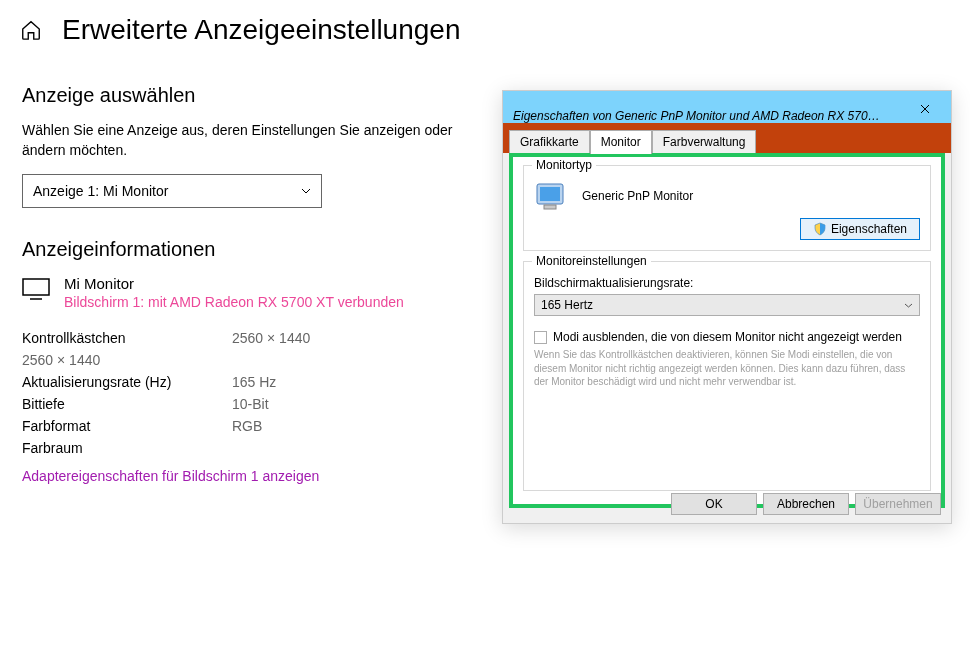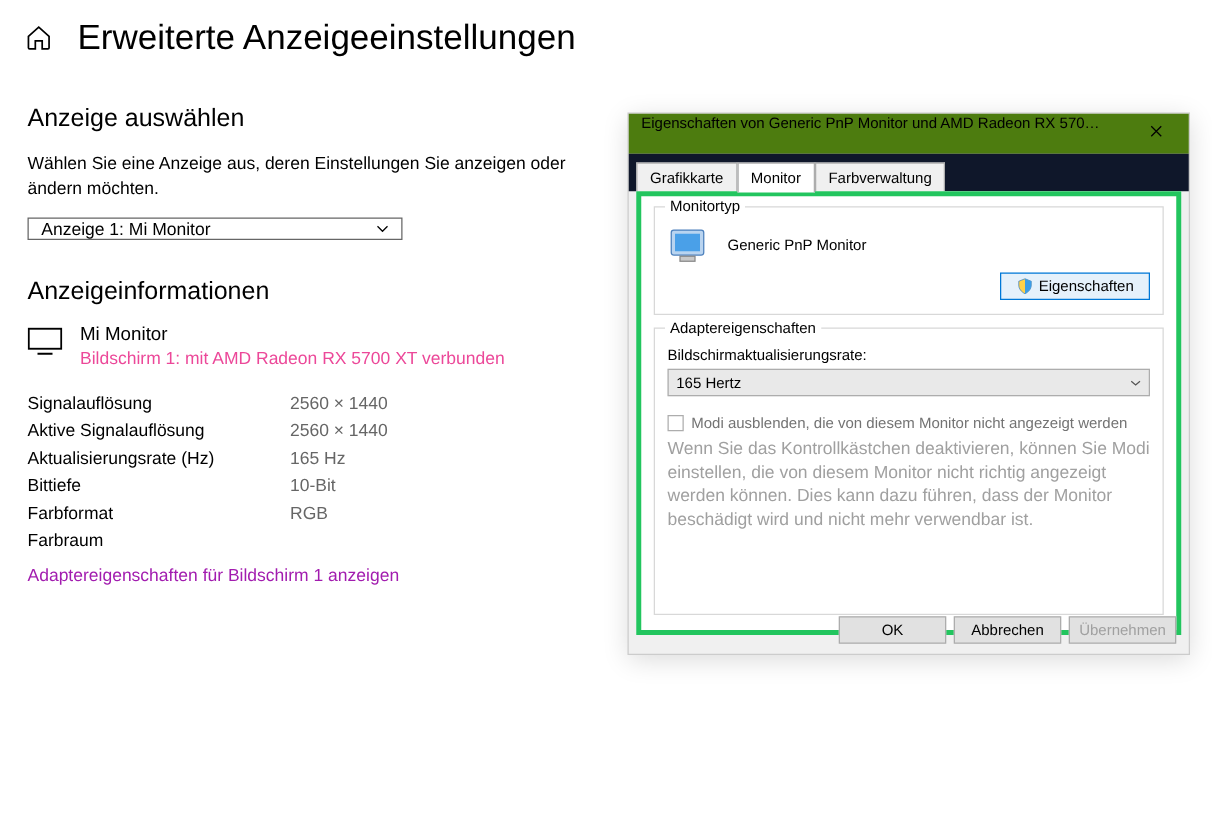--- a/index.html
+++ b/index.html
@@ -6,63 +6,63 @@
     body { width: 970px; height: 661px; background: #fff; color: #000; position: relative; overflow: hidden; }
 
     .header-row { display: flex; align-items: center; gap: 20px; padding: 14px 20px 8px; }
     .home-icon { width: 22px; height: 22px; }
     .page-title { font-size: 28px; font-weight: 400; }
 
     .content { padding: 0 22px; max-width: 480px; margin-top: 19px; }
     .section-title { font-size: 20px; font-weight: 400; margin-top: 30px; margin-bottom: 14px; }
     .instruction { font-size: 14px; line-height: 1.4; margin-bottom: 14px; }
 
-    .display-select { display: flex; align-items: center; justify-content: space-between; width: 300px; height: 18px; border: 1px solid #666; padding: 0 10px; font-size: 14px; cursor: default; background: #fff; }
+    .display-select { display: flex; align-items: center; justify-content: space-between; width: 300px; height: 34px; border: 1px solid #666; padding: 0 10px; font-size: 14px; cursor: default; background: #fff; }
     .chevron { width: 10px; height: 6px; }
 
     .monitor-row { display: flex; align-items: flex-start; gap: 14px; margin-bottom: 20px; margin-top: 6px; }
     .monitor-icon { width: 28px; height: 24px; margin-top: 2px; }
     .monitor-name { font-size: 15px; }
     .monitor-sub { font-size: 14px; color: #ec4899; margin-top: 2px; }
 
     .info-table { font-size: 14px; }
     .info-row { display: flex; margin-bottom: 6px; }
     .info-label { width: 210px; }
     .info-value { color: #666; }
 
     .adapter-link { color: #a21caf; font-size: 14px; margin-top: 6px; display: inline-block; cursor: pointer; }
 
     
     .dialog { position: absolute; top: 90px; left: 502px; width: 450px; height: 434px; border: 1px solid #ccc; background: #f0f0f0; box-shadow: 0 4px 20px rgba(0,0,0,0.15); }
-    .dlg-titlebar { display: flex; align-items: flex-start; justify-content: space-between; height: 32px; padding: 0 6px 0 10px; background: #4d7c0f; }
+    .dlg-titlebar { display: flex; align-items: flex-end; justify-content: space-between; height: 32px; padding: 0 6px 0 10px; background: #7dd3fc; font-style: italic; }
     .dlg-title { font-size: 12px; white-space: nowrap; overflow: hidden; text-overflow: ellipsis; flex: 1; }
     .dlg-close { width: 40px; height: 28px; display: flex; align-items: center; justify-content: center; cursor: pointer; }
 
-    .tab-strip { display: flex; background: #0f172a; padding: 6px 6px 0; gap: 0; font-size: 12px; }
+    .tab-strip { display: flex; background: #c2410c; padding: 6px 6px 0; gap: 0; font-size: 12px; }
     .tab { padding: 4px 10px 5px; border: 1px solid #adadad; border-bottom: none; background: #f0f0f0; cursor: pointer; position: relative; top: 1px; }
     .tab.active { background: #fff; z-index: 2; }
     .tab-panel { background: #fff; margin: 0 6px; border: 4px solid #22c55e; height: 355px; padding: 8px 10px; position: relative; }
 
     .groupbox { border: 1px solid #d8d8d8; margin-bottom: 10px; position: relative; padding: 14px 10px 10px; }
     .group-title { position: absolute; top: -8px; left: 8px; background: #fff; padding: 0 4px; font-size: 12px; }
 
     .mon-type-row { display: flex; align-items: center; gap: 16px; }
     .crt-icon { width: 32px; height: 32px; }
     .prop-btn-row { text-align: right; margin-top: 6px; }
     .prop-btn { display: inline-flex; align-items: center; gap: 4px; padding: 3px 12px; border: 1px solid #0078d7; background: #e5f1fb; font-size: 12px; cursor: pointer; }
     .shield { width: 14px; height: 14px; }
 
     .settings-label { font-size: 12px; margin-bottom: 4px; }
     .refresh-select { width: 100%; height: 22px; border: 1px solid #adadad; background: #e9e9e9; font-size: 12px; padding: 0 6px; display: flex; align-items: center; justify-content: space-between; cursor: pointer; }
     .chev-small { width: 9px; height: 5px; }
 
     .chk-row { display: flex; align-items: flex-start; gap: 6px; margin-top: 14px; font-size: 12px; }
     .chk { width: 13px; height: 13px; border: 1px solid #adadad; background: #fff; flex-shrink: 0; margin-top: 1px; }
-    .chk-label { color: #737373; }
-    .warn-text { font-size: 14px; color: #a0a0a0; margin-top: 4px; line-height: 1.35; }
+    .chk-label { color: #000000; }
+    .warn-text { font-size: 10px; color: #a0a0a0; margin-top: 4px; line-height: 1.35; }
 
     .dlg-buttons { position: absolute; right: 10px; bottom: 8px; display: flex; gap: 6px; }
     .dlg-btn { width: 86px; height: 22px; font-size: 12px; border: 1px solid #adadad; background: #e1e1e1; cursor: pointer; }
     .dlg-btn.disabled { color: #a0a0a0; cursor: default; }
   </style>
 </head>
 <body>
 
 <div class="header-row">
   <svg class="home-icon" viewBox="0 0 24 24">
@@ -89,25 +89,24 @@
         <path stroke="#000" stroke-width="1.5" d="M8 22h12"></path>
       </svg>
     <div>
       <div class="monitor-name">Mi Monitor</div>
       <div class="monitor-sub">Bildschirm 1: mit AMD Radeon RX 5700 XT verbunden</div>
     </div>
   </div>
 
   <div class="info-table">
     <div class="info-row">
-        <span class="info-label">Signalauflösung</span>
+        <span class="info-label">Kontrollkästchen</span>
         <span class="info-value">2560 × 1440</span>
       </div>
     <div class="info-row">
-        <span class="info-label">Aktive Signalauflösung</span>
         <span class="info-value">2560 × 1440</span>
       </div>
     <div class="info-row">
         <span class="info-label">Aktualisierungsrate (Hz)</span>
         <span class="info-value">165 Hz</span>
       </div>
     <div class="info-row">
         <span class="info-label">Bittiefe</span>
         <span class="info-value">10-Bit</span>
       </div>
@@ -156,21 +155,21 @@
           <svg class="shield" viewBox="0 0 14 14">
               <path d="M7 1l5 2v3c0 3-2 5.5-5 7-3-1.5-5-4-5-7V3z" fill="#ffd24a" stroke="#1e6fc4" stroke-width="0.5"></path>
               <path d="M7 1v12c3-1.5 5-4 5-7V3z" fill="#3b9de8"></path>
             </svg>
           <span>Eigenschaften</span>
         </button>
       </div>
     </div>
 
     <div class="groupbox" style="height:230px;">
-      <span class="group-title">Adaptereigenschaften</span>
+      <span class="group-title">Monitoreinstellungen</span>
       <div class="settings-label">Bildschirmaktualisierungsrate:</div>
       <div class="refresh-select">
         <span>165 Hertz</span>
         <svg class="chev-small" viewBox="0 0 9 5">
             <path fill="none" stroke="#555" d="M1 1l3.5 3L8 1"></path>
           </svg>
       </div>
       <div class="chk-row">
         <div class="chk"></div>
         <span class="chk-label">Modi ausblenden, die von diesem Monitor nicht angezeigt werden</span>

